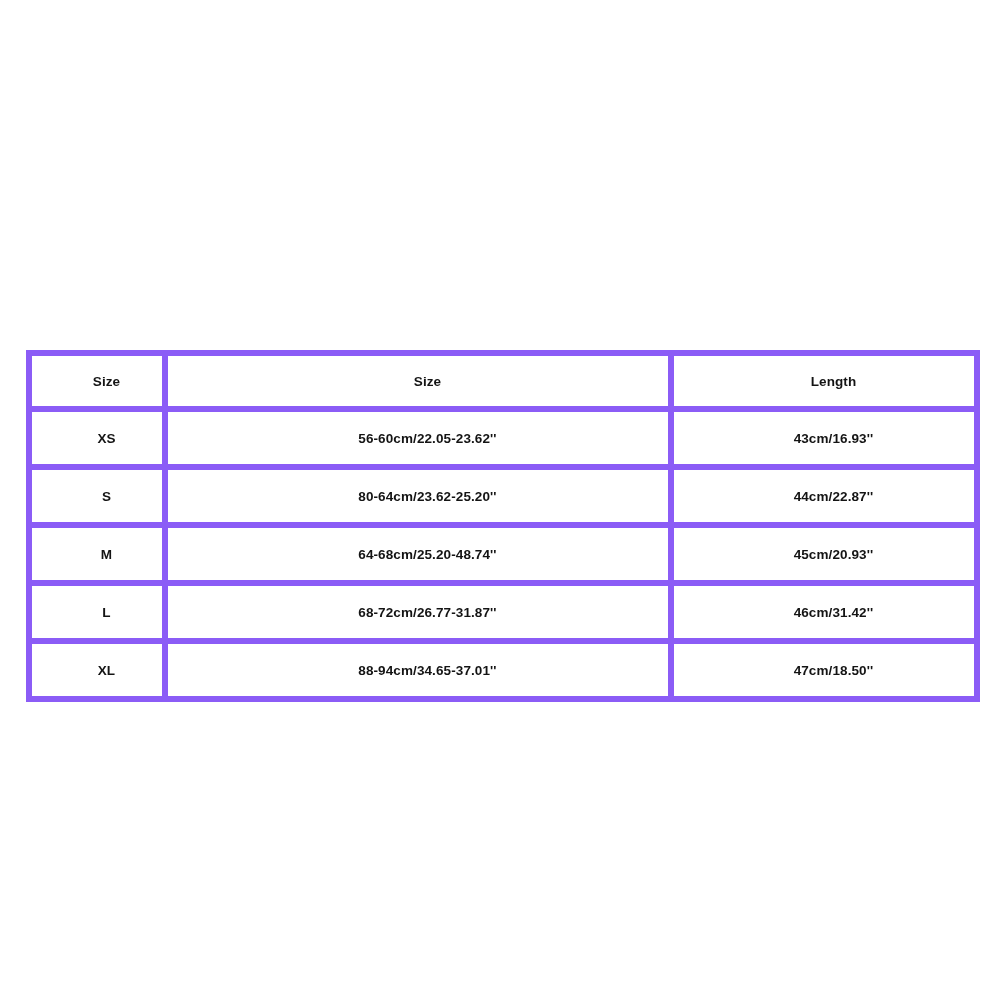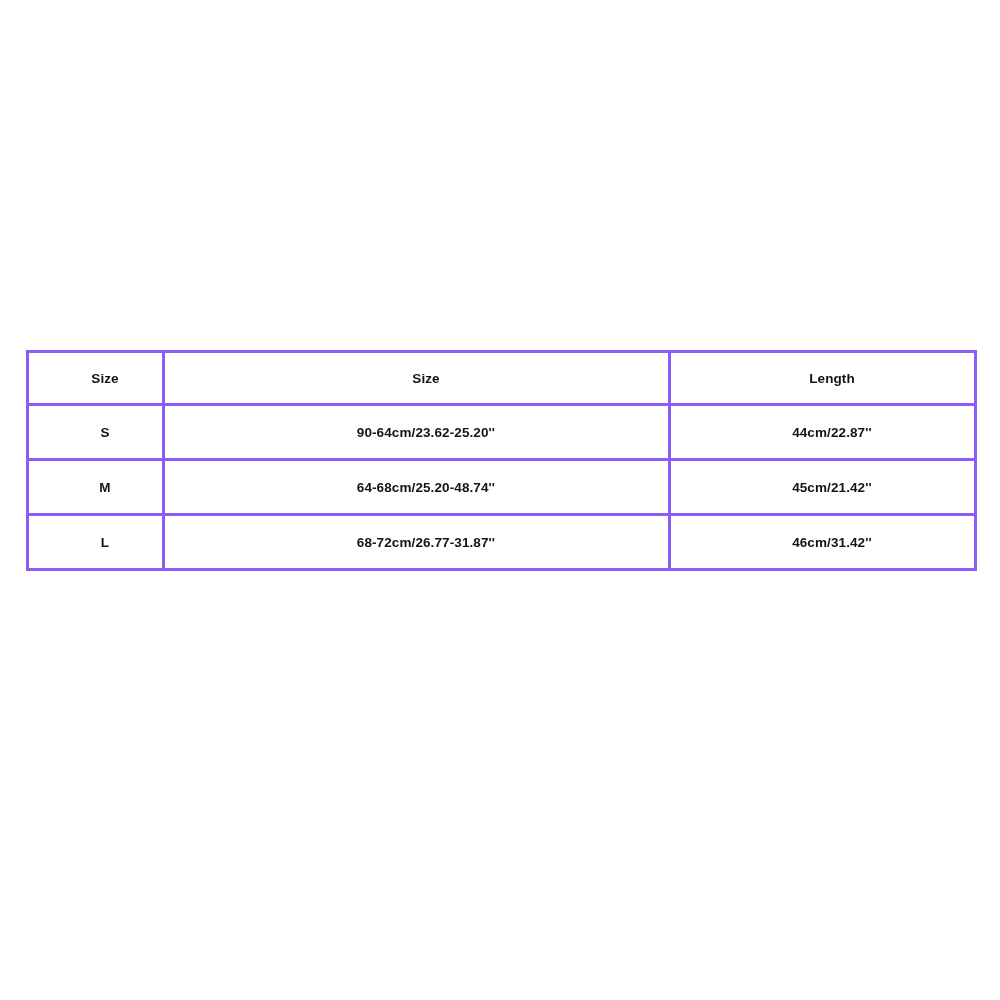--- a/index.html
+++ b/index.html
@@ -26,21 +26,21 @@
     top: 350px;
     width: 948px;
   }
   table.size-chart {
     width: 948px;
     border-collapse: collapse;
     table-layout: fixed;
   }
   table.size-chart th,
   table.size-chart td {
-    border: 3px solid #8b5cf6;
+    border: 6px solid #8b5cf6;
     text-align: center;
     vertical-align: middle;
     font-weight: bold;
     color: #141414;
     letter-spacing: 0.1px;
     padding-left: 20px;
   }
   table.size-chart th {
     height: 48px;
     font-size: 13.5px;
@@ -66,30 +66,40 @@
       </colgroup>
       <thead>
         <tr>
           <th>Size</th>
           <th>Size</th>
           <th>Length</th>
         </tr>
       </thead>
       <tbody>
         <tr>
+          <td>XS</td>
+          <td>56-60cm/22.05-23.62''</td>
+          <td>43cm/16.93''</td>
+        </tr>
+        <tr>
           <td>S</td>
-          <td>90-64cm/23.62-25.20''</td>
+          <td>80-64cm/23.62-25.20''</td>
           <td>44cm/22.87''</td>
         </tr>
         <tr>
           <td>M</td>
           <td>64-68cm/25.20-48.74''</td>
-          <td>45cm/21.42''</td>
+          <td>45cm/20.93''</td>
         </tr>
         <tr>
           <td>L</td>
           <td>68-72cm/26.77-31.87''</td>
           <td>46cm/31.42''</td>
+        </tr>
+        <tr>
+          <td>XL</td>
+          <td>88-94cm/34.65-37.01''</td>
+          <td>47cm/18.50''</td>
         </tr>
       </tbody>
     </table>
   </div>
 </div>
 
 </body></html>

